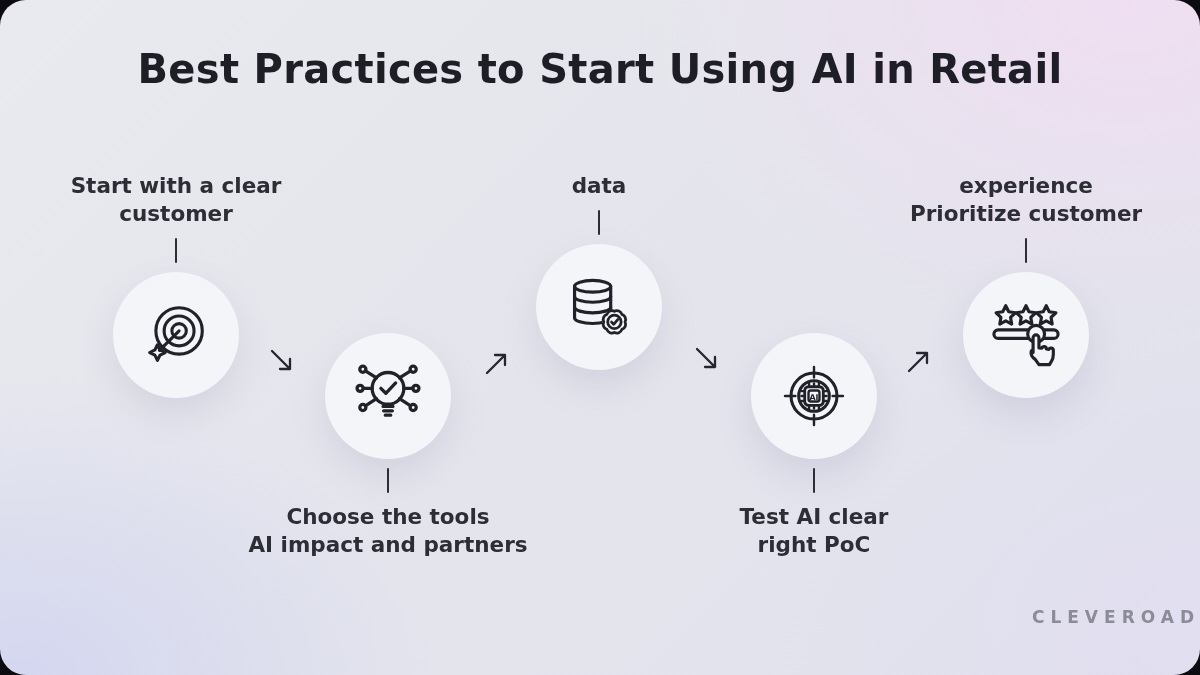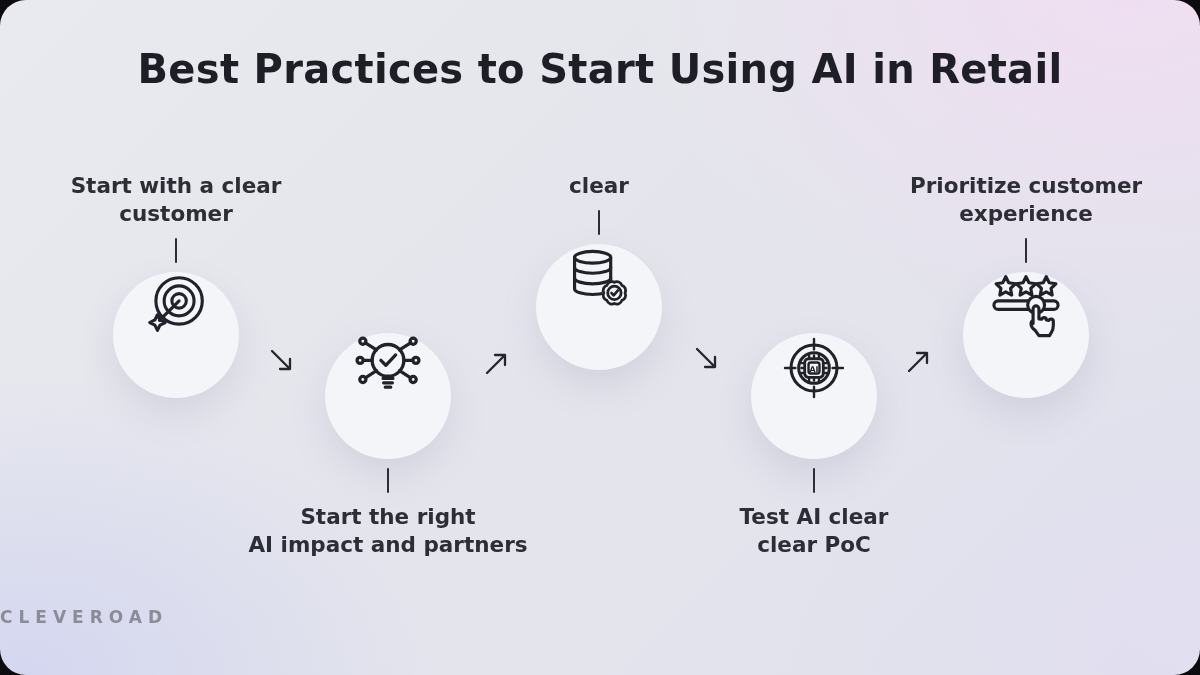--- a/index.html
+++ b/index.html
@@ -16,40 +16,40 @@
     position:absolute;top:46px;left:0;width:100%;text-align:center;
     font-size:40px;font-weight:800;color:#1e1e26;letter-spacing:.3px;
   }
   .step{position:absolute;width:300px;display:flex;flex-direction:column;align-items:center;}
   .label{font-size:21.5px;font-weight:700;color:#2d2d35;line-height:28px;text-align:center;}
   .tick{width:2.5px;height:25px;background:#2d2d35;border-radius:2px;}
   .step-top .tick{margin:10px 0 9px;}
   .step-bottom .tick{margin:9px 0 10px;}
   .circle{
     width:126px;height:126px;border-radius:50%;background:#f4f5f9;
-    display:flex;justify-content:center;
+    display:flex;align-items:center;justify-content:center;
     box-shadow:0 16px 36px rgba(110,110,150,.16);
   }
   #step1{left:26px;top:172px;}
   #step3{left:449px;top:172px;}
   #step5{left:876px;top:172px;}
   #step2{left:238px;top:333px;}
   #step4{left:664px;top:333px;}
   .icon *{fill:none;stroke:#212129;stroke-width:3;stroke-linecap:round;stroke-linejoin:round;}
   .icon .thin{stroke-width:2.2;}
   .icon .lightfill{fill:#f4f5f9;}
   .icon text{stroke:none;fill:#212129;}
   .arrow{position:absolute;}
   .arrow path{fill:none;stroke:#25252d;stroke-width:2.3;stroke-linecap:round;stroke-linejoin:round;}
   #arrow1{left:268px;top:347px;}
   #arrow2{left:483px;top:351px;}
   #arrow3{left:693px;top:345px;}
   #arrow4{left:905px;top:349px;}
   .watermark{
-    position:absolute;top:607px;left:0;width:100%;text-align:left;
+    position:absolute;top:607px;left:0;width:100%;text-align:right;
     font-size:17px;font-weight:700;letter-spacing:6px;color:#8c8c98;
   }
 </style>
 </head>
 <body>
 
 <div class="canvas">
 
   <div class="title">Best Practices to Start Using AI in Retail</div>
 
@@ -80,28 +80,28 @@
         <circle cx="9" cy="7.5" r="2.8"></circle>
         <circle cx="6.5" cy="25" r="2.8"></circle>
         <circle cx="9" cy="42.5" r="2.8"></circle>
         <circle cx="55" cy="7.5" r="2.8"></circle>
         <circle cx="57.5" cy="25" r="2.8"></circle>
         <circle cx="55" cy="42.5" r="2.8"></circle>
       </svg>
     </div>
     <div class="tick"></div>
     <div class="label">
-      <div>Start the right</div>
+      <div>Choose the tools</div>
       <div>AI impact and partners</div>
     </div>
   </div>
 
   <div class="step step-top" id="step3">
     <div class="label">
-      <div>clear</div>
+      <div>data</div>
     </div>
     <div class="tick"></div>
     <div class="circle">
       <svg class="icon" width="68" height="68" viewBox="0 0 64 64">
         <ellipse cx="26" cy="12.5" rx="17" ry="5.5"></ellipse>
         <path d="M9 12.5 V42 M43 12.5 V35"></path>
         <path d="M9 22 A17 5.5 0 0 0 43 22"></path>
         <path d="M9 32 A17 5.5 0 0 0 43 32"></path>
         <path d="M9 42 A17 5.5 0 0 0 43 42"></path>
         <circle class="lightfill" cx="46.5" cy="46" r="11.5" style="stroke:none"></circle>
@@ -120,28 +120,28 @@
         <path class="thin" d="M32 5.5 V15 M32 49 V58.5 M5.5 32 H15 M49 32 H58.5"></path>
         <rect x="23.5" y="23.5" width="17" height="17" rx="3.5" style="stroke-width:2.6"></rect>
         <path class="thin" d="M27.5 20.5 v3 M32 20.5 v3 M36.5 20.5 v3 M27.5 40.5 v3 M32 40.5 v3 M36.5 40.5 v3 M20.5 27.5 h3 M20.5 32 h3 M20.5 36.5 h3 M40.5 27.5 h3 M40.5 32 h3 M40.5 36.5 h3"></path>
         <rect class="thin" x="27" y="27" width="10" height="10" rx="2"></rect>
         <text x="32" y="35.3" text-anchor="middle" font-size="7.2" font-weight="bold">AI</text>
       </svg>
     </div>
     <div class="tick"></div>
     <div class="label">
       <div>Test AI clear</div>
-      <div>clear PoC</div>
+      <div>right PoC</div>
     </div>
   </div>
 
   <div class="step step-top" id="step5">
     <div class="label">
+      <div>experience</div>
       <div>Prioritize customer</div>
-      <div>experience</div>
     </div>
     <div class="tick"></div>
     <div class="circle">
       <svg class="icon" width="72" height="68" viewBox="0 0 64 60">
         <path transform="translate(14,13)" style="stroke-width:2.8" d="M0,-9 L2.65,-3.64 L8.56,-2.78 L4.28,1.39 L5.29,7.28 L0,4.5 L-5.29,7.28 L-4.28,1.39 L-8.56,-2.78 L-2.65,-3.64 Z"></path>
         <path transform="translate(32,13)" style="stroke-width:2.8" d="M0,-9 L2.65,-3.64 L8.56,-2.78 L4.28,1.39 L5.29,7.28 L0,4.5 L-5.29,7.28 L-4.28,1.39 L-8.56,-2.78 L-2.65,-3.64 Z"></path>
         <path transform="translate(50,13)" style="stroke-width:2.8" d="M0,-9 L2.65,-3.64 L8.56,-2.78 L4.28,1.39 L5.29,7.28 L0,4.5 L-5.29,7.28 L-4.28,1.39 L-8.56,-2.78 L-2.65,-3.64 Z"></path>
         <rect x="3.5" y="25.5" width="57" height="7.5" rx="3.75" style="stroke-width:2.8"></rect>
         <circle class="lightfill" cx="41" cy="29" r="7.5" style="stroke-width:2.8"></circle>
         <path class="lightfill" style="stroke-width:2.8" d="M38.3 45.5 L38.3 32.5 A2.6 2.6 0 0 1 43.5 32.5 L43.5 41.5 L46 41.8 A2.1 2.1 0 0 1 50.1 42.5 L52.3 42.8 A2.1 2.1 0 0 1 56.3 43.8 L56.3 47 C56.3 49.6 55.7 51.7 54.5 53.6 L52.9 56.3 L43.5 56.3 L40.2 51.7 C37.9 50.1 36.5 48.4 36.5 46 C36.5 44.4 37.2 43.3 38.3 43 Z"></path>

